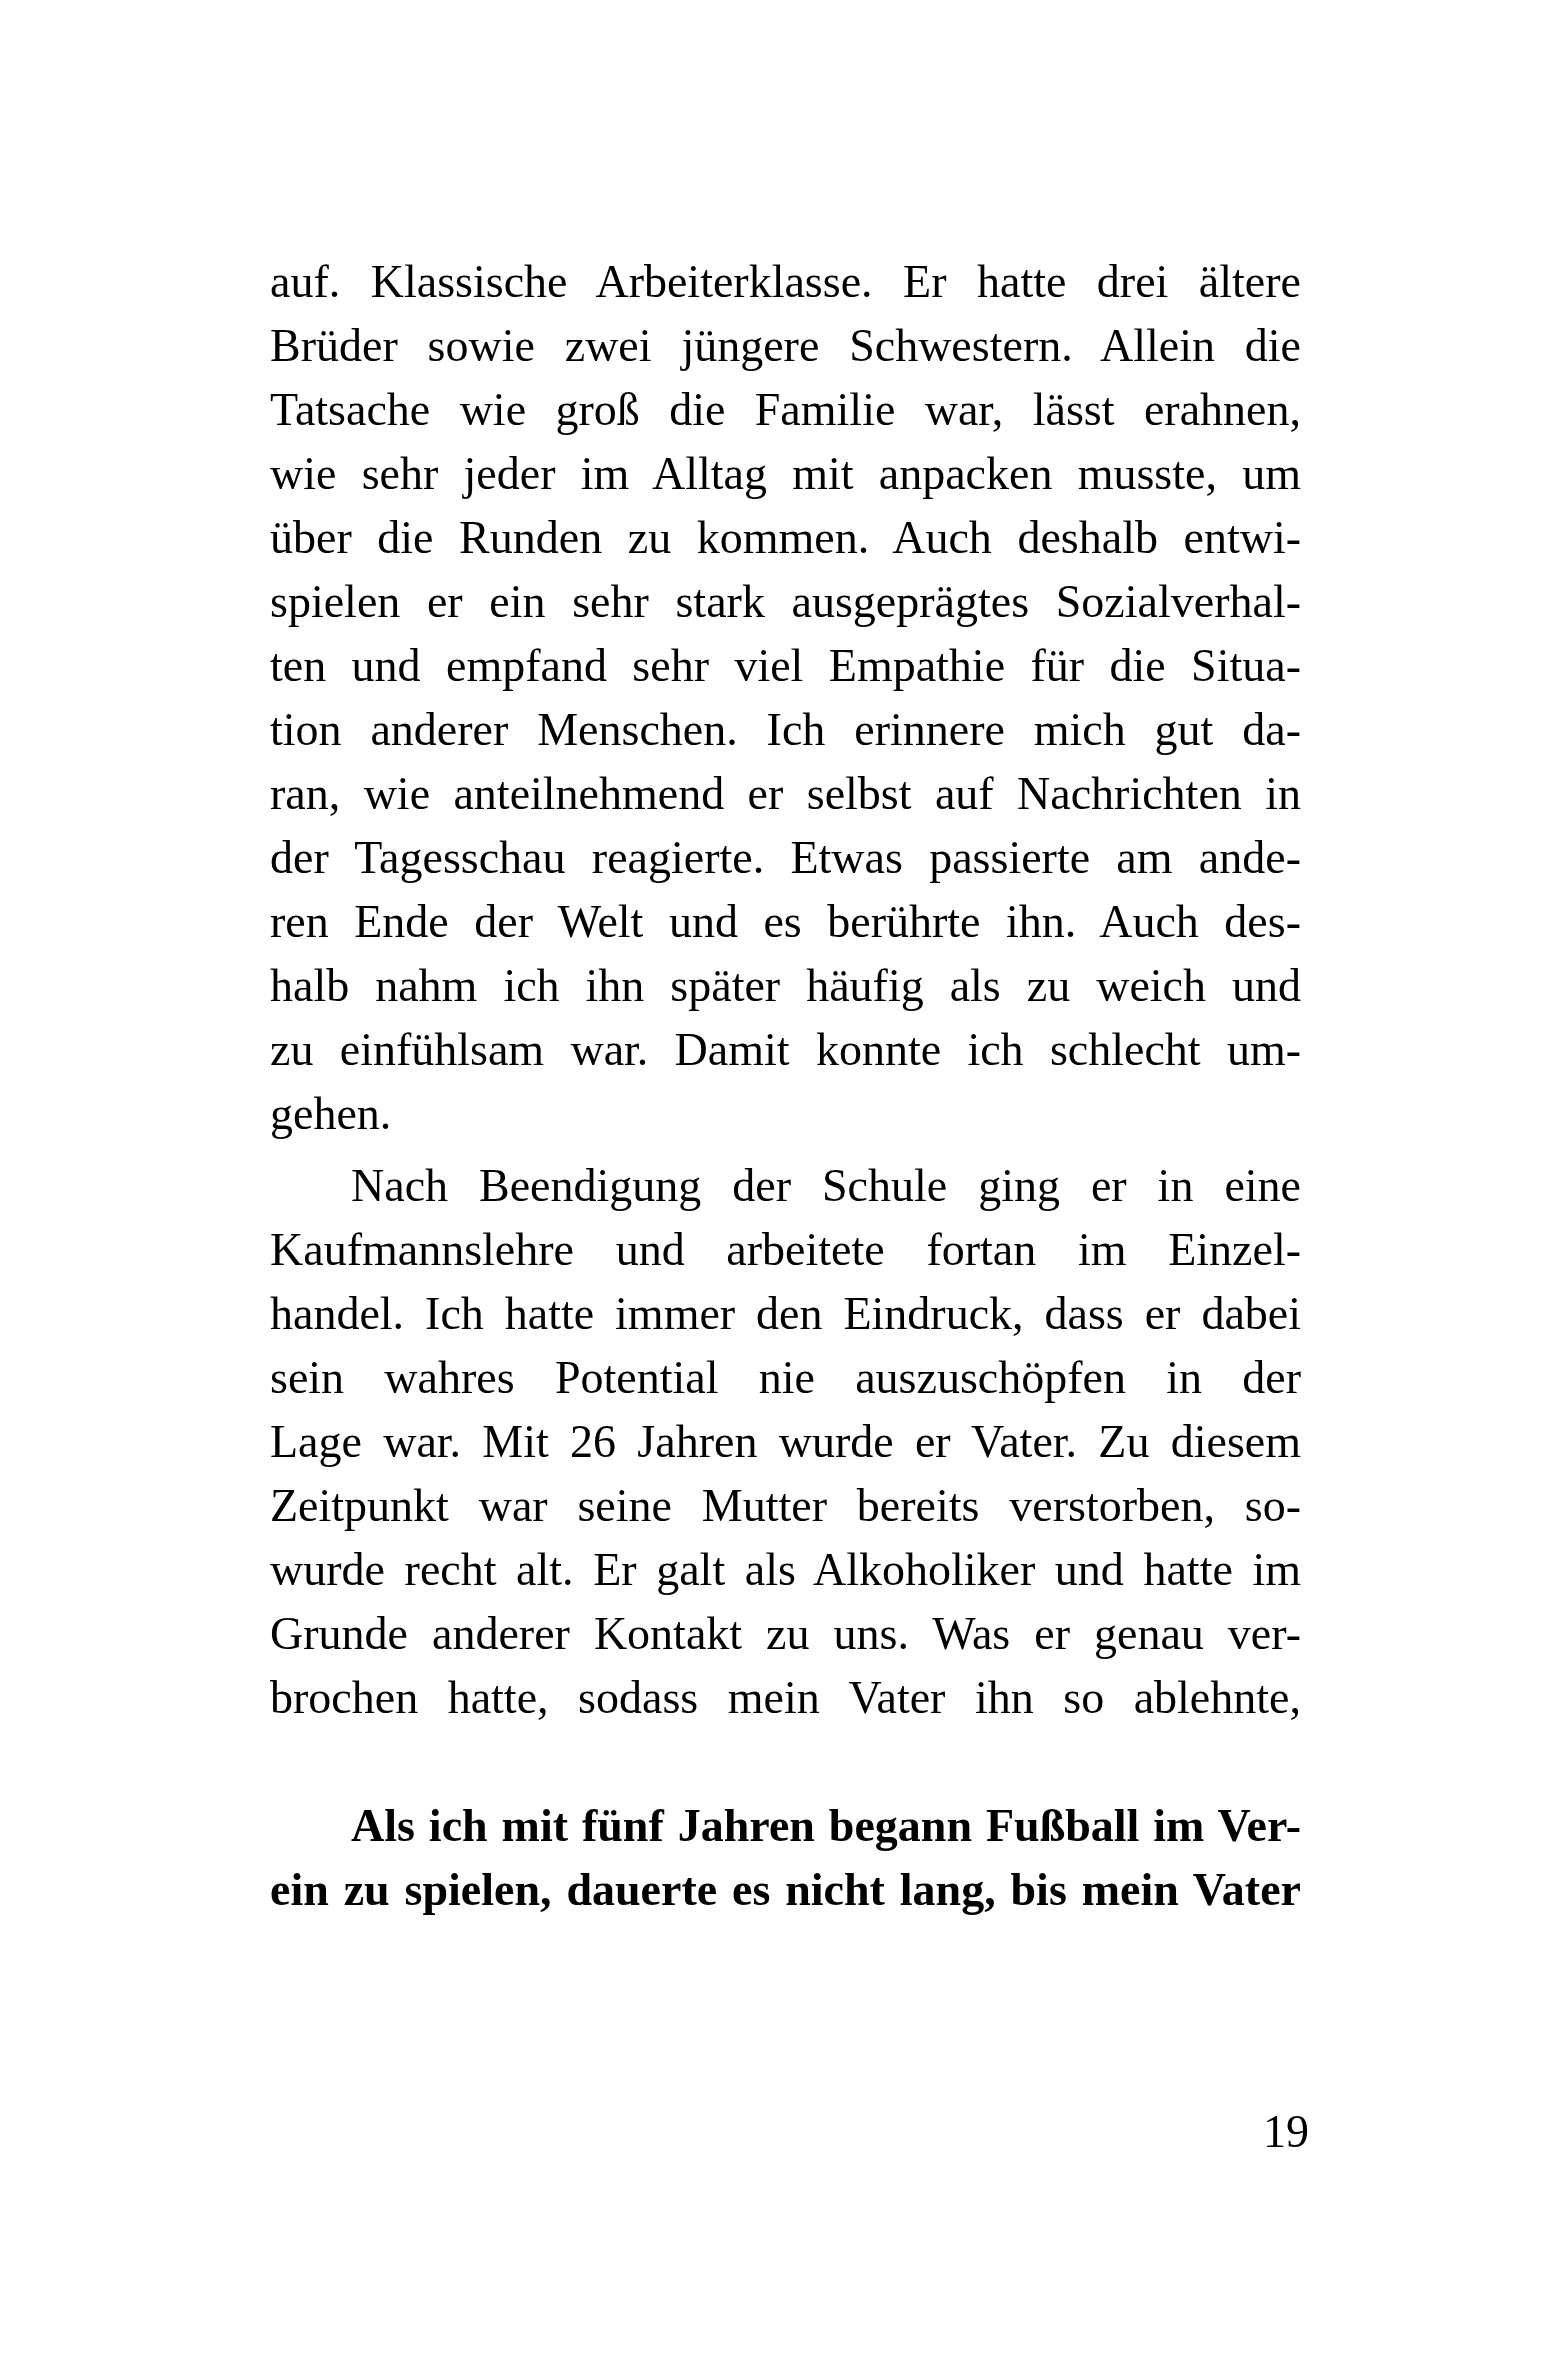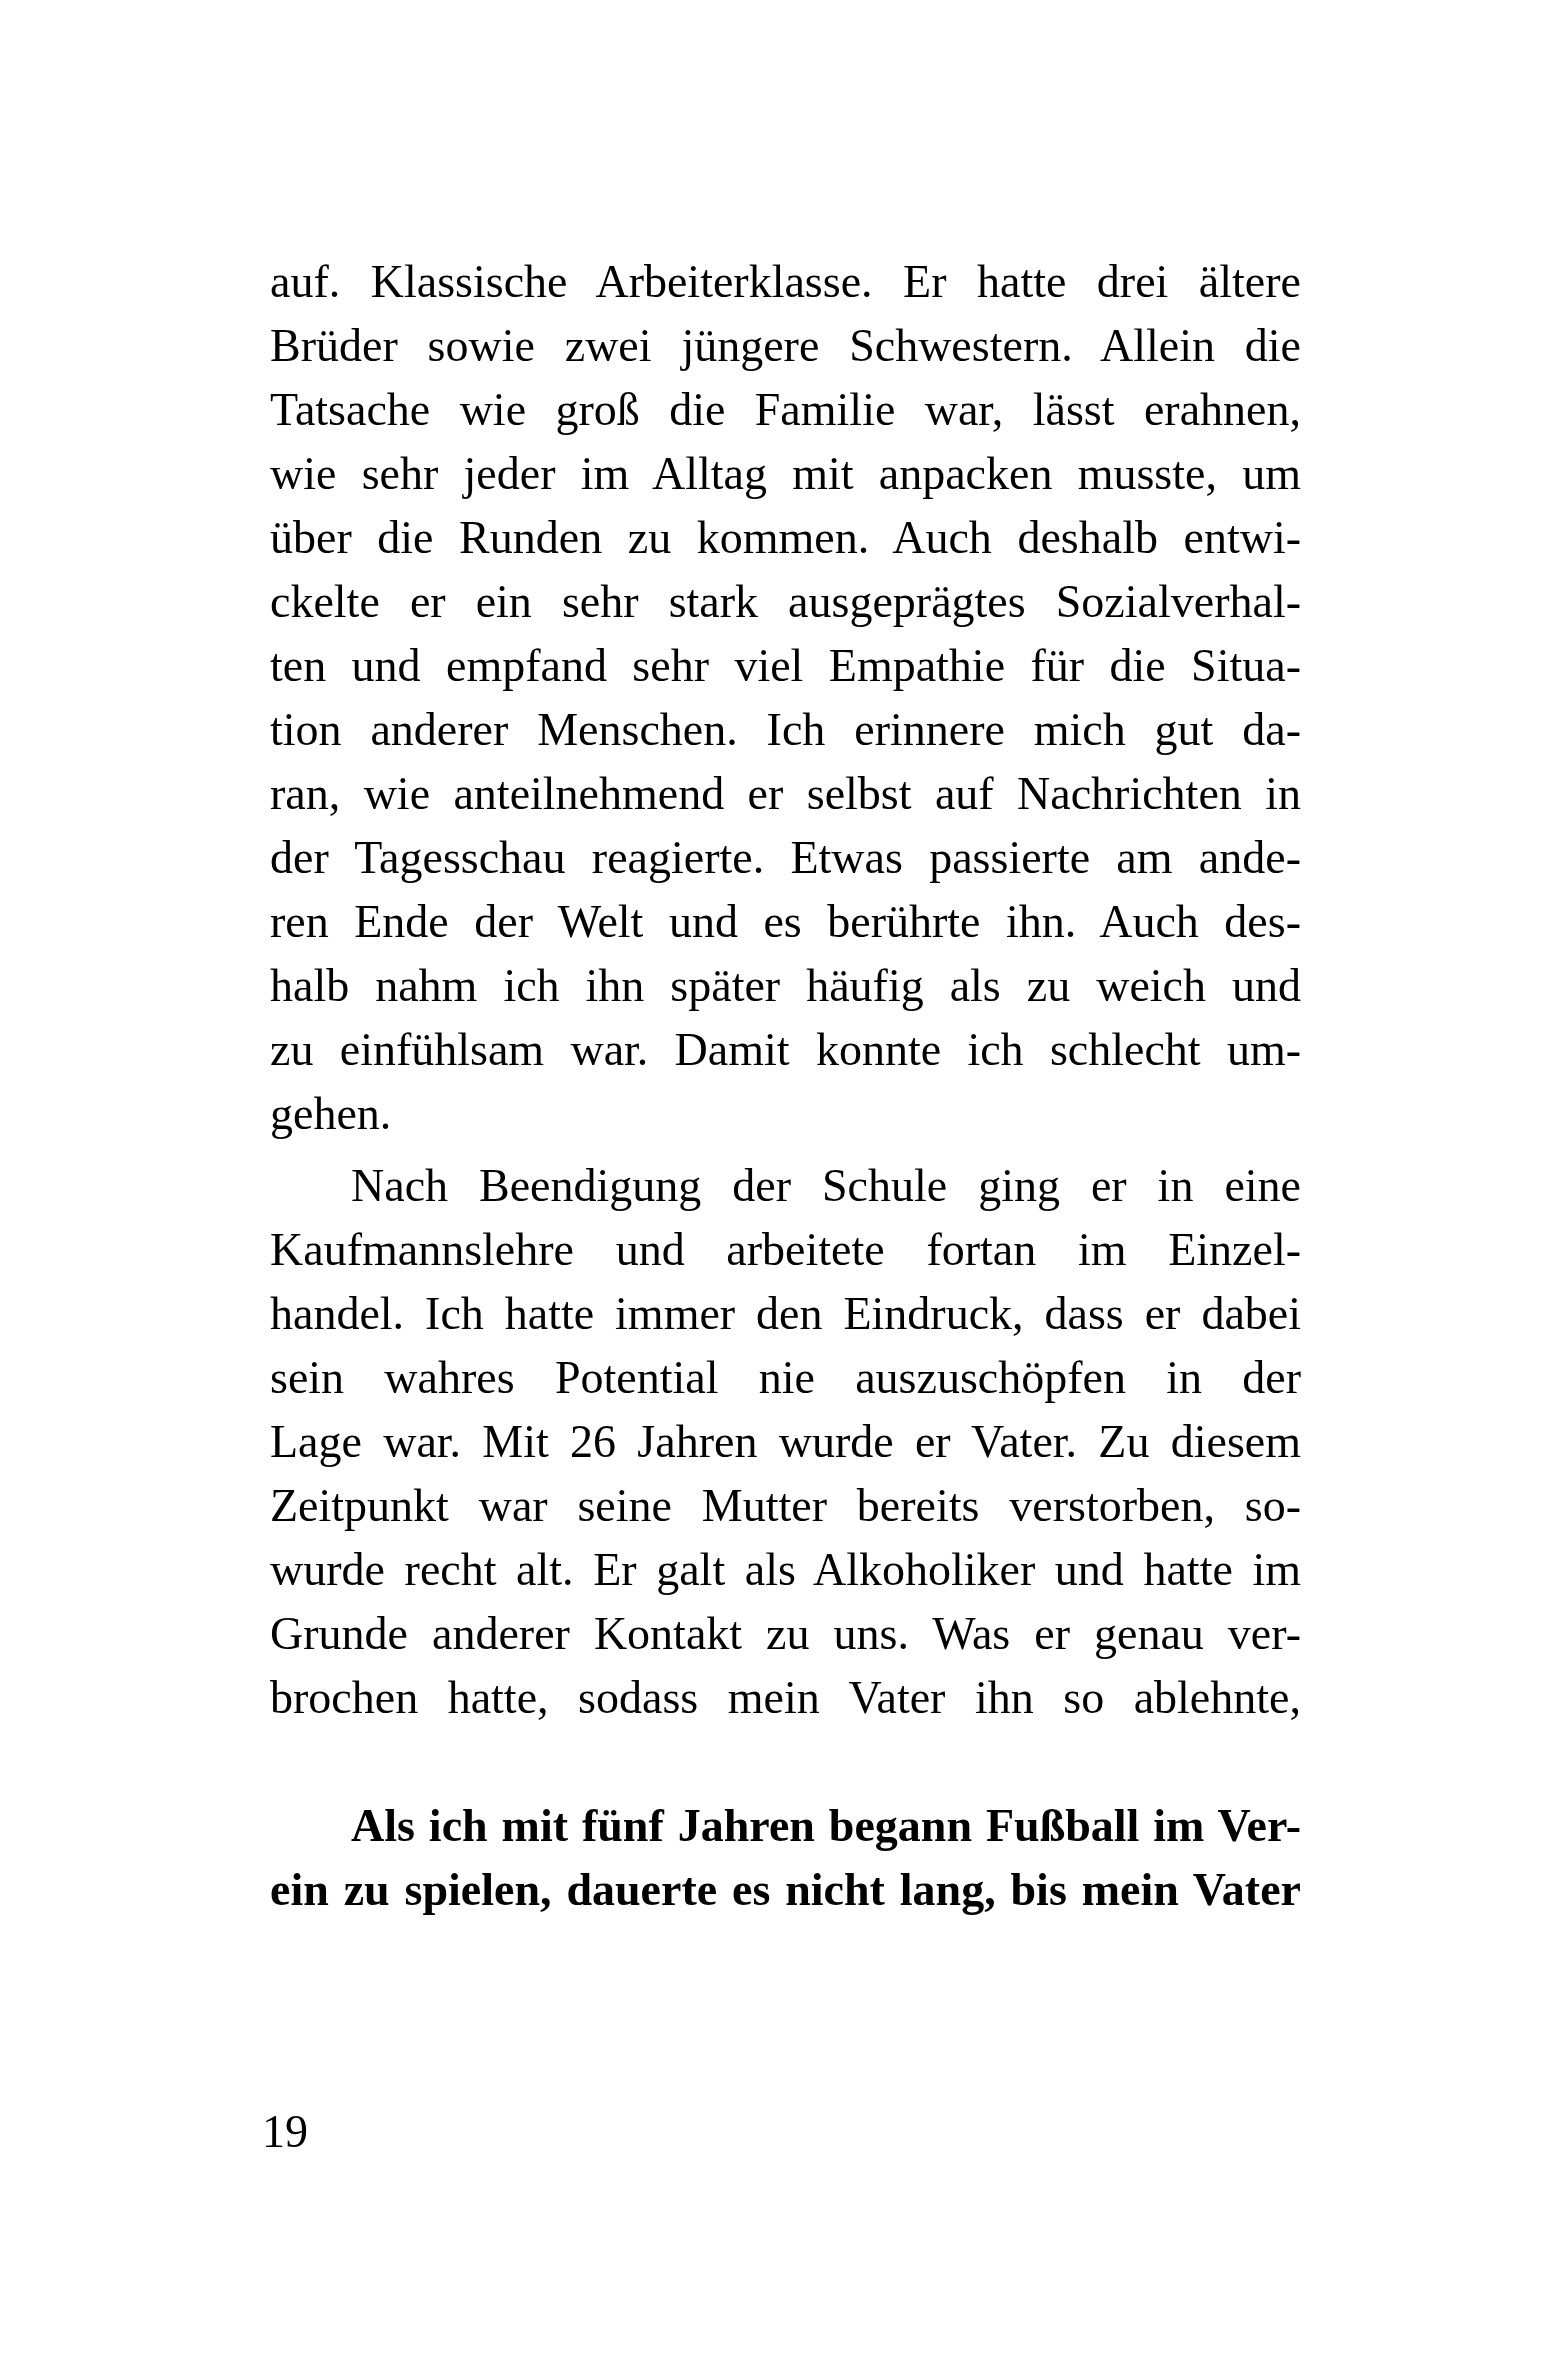--- a/index.html
+++ b/index.html
@@ -45,35 +45,35 @@
   .paragraph.indent .line:first-child {
     text-indent: 81px;
   }
   .page-number {
     position: absolute;
     left: 262px;
     top: 2100px;
     width: 1047px;
     font-size: 46px;
     line-height: 64px;
-    text-align: left;
+    text-align: right;
   }
 </style>
 </head>
 <body>
 
 <div class="page">
   <main class="text-block">
       <div class="paragraph">
         <div class="line">auf. Klassische Arbeiterklasse. Er hatte drei ältere</div>
         <div class="line">Brüder sowie zwei jüngere Schwestern. Allein die</div>
         <div class="line">Tatsache wie groß die Familie war, lässt erahnen,</div>
         <div class="line">wie sehr jeder im Alltag mit anpacken musste, um</div>
         <div class="line">über die Runden zu kommen. Auch deshalb entwi-</div>
-        <div class="line">ckelte er ein sehr stark ausgeprägtes Sozialverhal-</div>
+        <div class="line">spielen er ein sehr stark ausgeprägtes Sozialverhal-</div>
         <div class="line">ten und empfand sehr viel Empathie für die Situa-</div>
         <div class="line">tion anderer Menschen. Ich erinnere mich gut da-</div>
         <div class="line">ran, wie anteilnehmend er selbst auf Nachrichten in</div>
         <div class="line">der Tagesschau reagierte. Etwas passierte am ande-</div>
         <div class="line">ren Ende der Welt und es berührte ihn. Auch des-</div>
         <div class="line">halb nahm ich ihn später häufig als zu weich und</div>
         <div class="line">zu einfühlsam war. Damit konnte ich schlecht um-</div>
         <div class="line last">gehen.</div>
       </div>
       <div class="paragraph indent">

